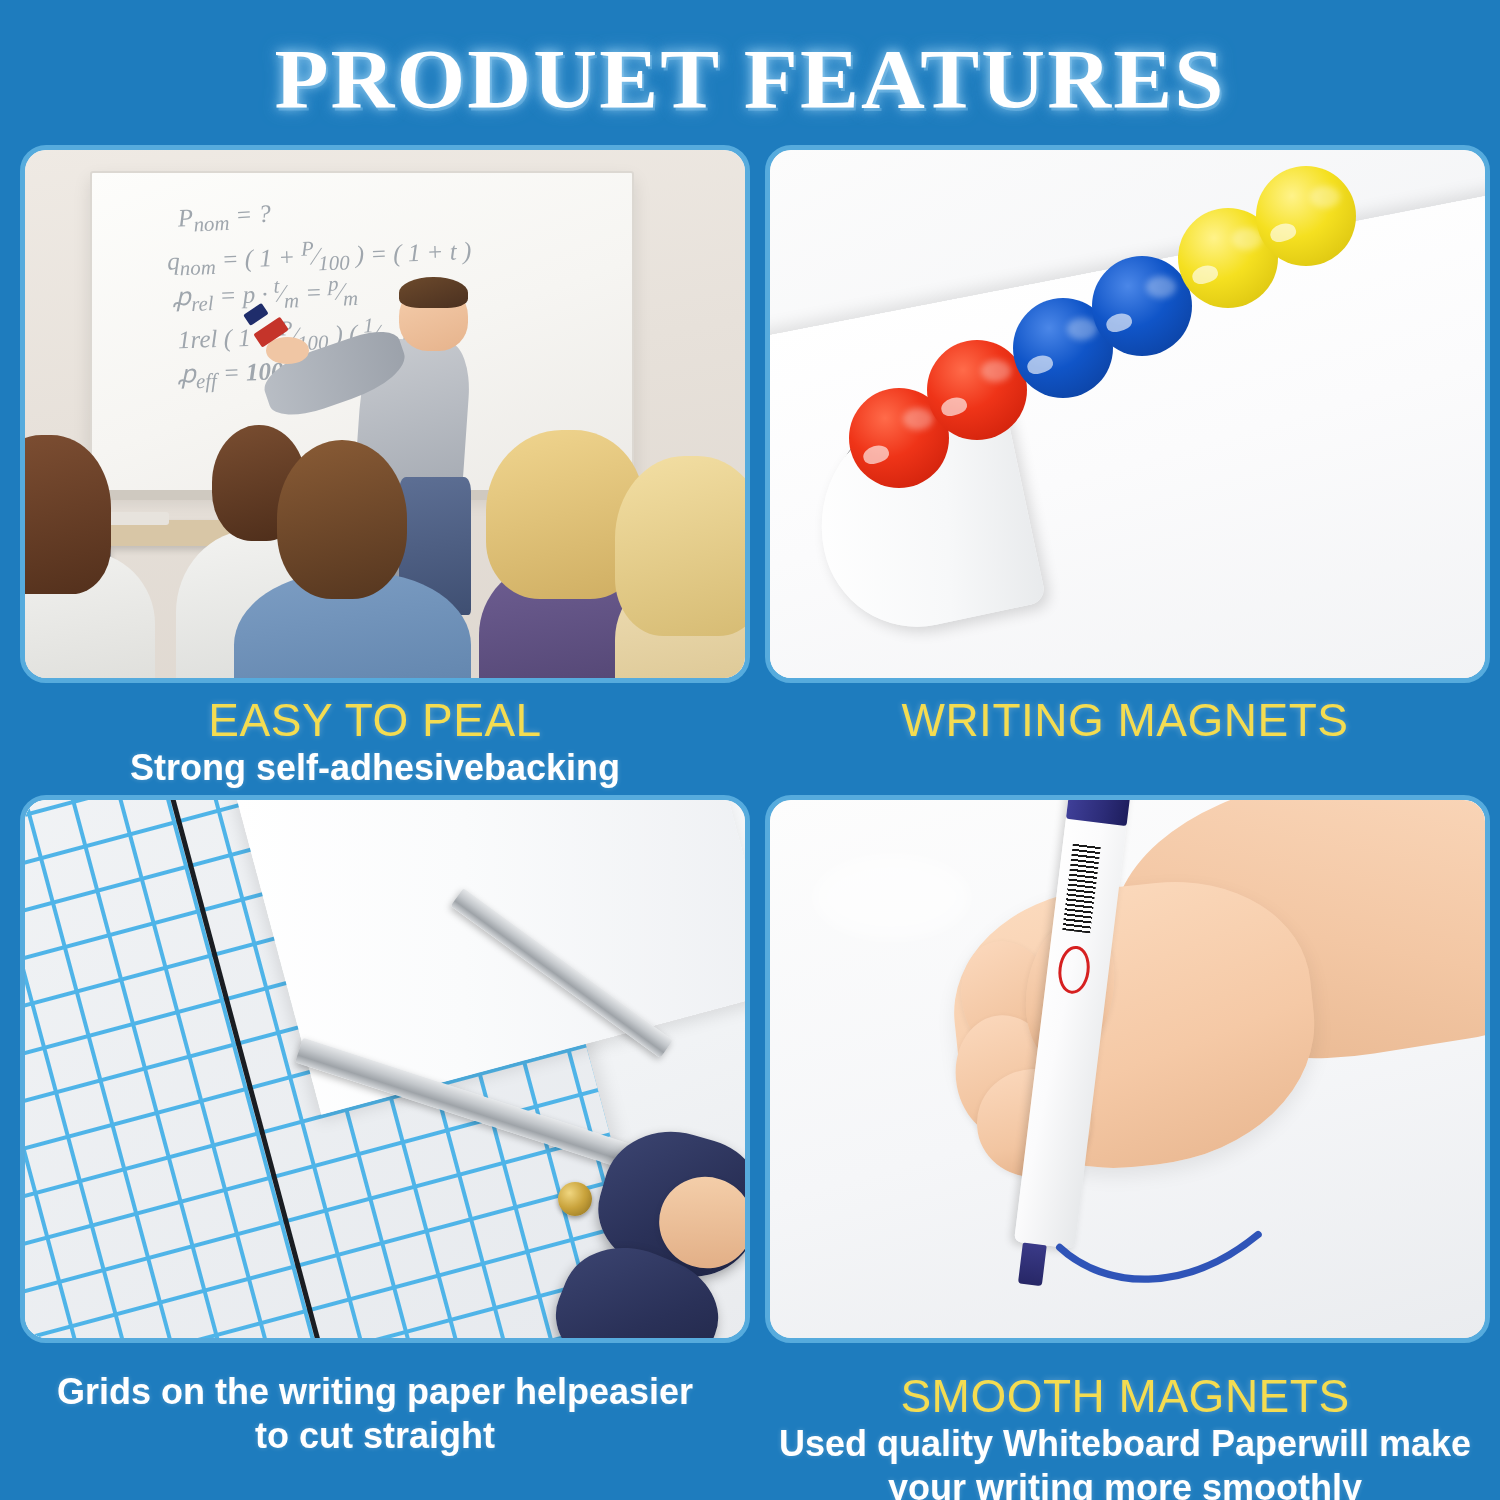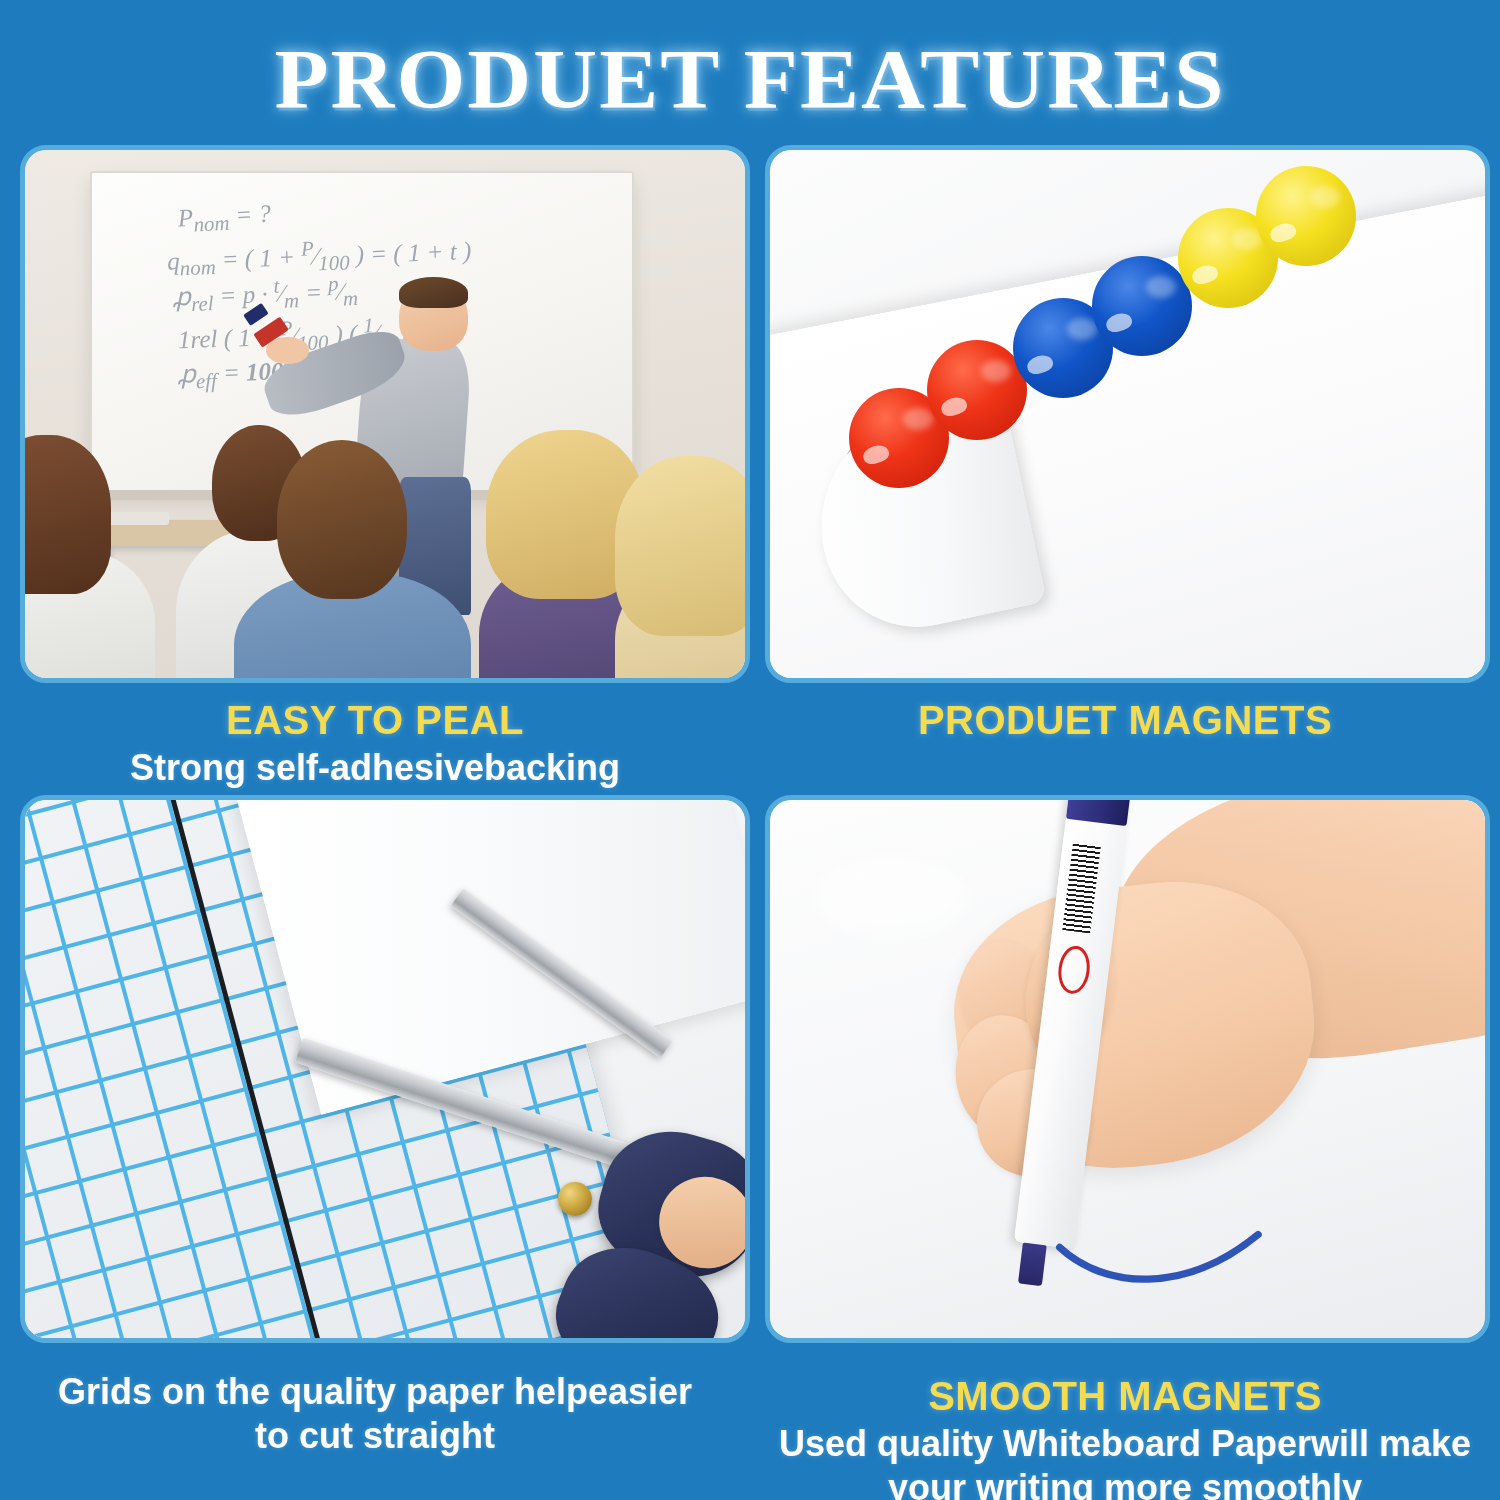--- a/index.html
+++ b/index.html
@@ -33,21 +33,21 @@
     border:5px solid #56ABDD;
     box-sizing:border-box;
     overflow:hidden;
     background:#EFEFEF;
   }
   .inner{position:absolute;left:0;top:0;right:0;bottom:0;overflow:hidden;border-radius:21px;}
 
   
   .cap{position:absolute;text-align:center;width:100%;}
   .cap .h{
-    font-size:40px;font-weight:bold;color:#F4DC51;letter-spacing:.5px;
+    font-size:46px;font-weight:normal;color:#F4DC51;letter-spacing:.5px;
     text-shadow:0 0 6px rgba(255,255,255,.30);
     white-space:nowrap;line-height:52px;
   }
   .cap .s{
     font-size:36px;color:#FFFFFF;line-height:44px;font-weight:700;
     text-shadow:0 0 5px rgba(255,255,255,.22);
   }
 
   
   .room{position:absolute;inset:0;background:linear-gradient(170deg,#efeae4 0%,#e7e1da 45%,#ded7cf 100%);}
@@ -260,21 +260,21 @@
           <div class="mag" style="left:34%;top:28%;width:14%;height:19%;background:radial-gradient(circle at 36% 30%,#4b87e8 0%,#1055c8 44%,#0b3c96 100%);"></div>
           <div class="mag" style="left:45%;top:20%;width:14%;height:19%;background:radial-gradient(circle at 36% 30%,#4b87e8 0%,#1055c8 44%,#0b3c96 100%);"></div>
           <div class="mag" style="left:57%;top:11%;width:14%;height:19%;background:radial-gradient(circle at 36% 30%,#fff38a 0%,#f5e020 44%,#d3bc0b 100%);"></div>
           <div class="mag" style="left:68%;top:3%;width:14%;height:19%;background:radial-gradient(circle at 36% 30%,#fff38a 0%,#f5e020 44%,#d3bc0b 100%);"></div>
         </div>
       </div>
     </div>
   </div>
 
   <div class="cap" style="left:750px;top:694px;width:750px;">
-    <div class="h">PRODUET MAGNETS</div>
+    <div class="h">WRITING MAGNETS</div>
   </div>
 
   <div class="cell" style="left:20px;top:795px;width:730px;height:548px;">
     <div class="photo">
       <div class="inner">
         <div class="cbg">
           <div class="gridsheet"></div>
           <div class="foldwhite"></div>
           <div class="darkedge"></div>
 
@@ -283,21 +283,21 @@
           <div class="pivot" style="left:74%;top:71%;"></div>
           <div class="handle" style="left:80%;top:62%;width:22%;height:26%;transform:rotate(16deg);"></div>
           <div class="handle" style="left:74%;top:84%;width:22%;height:24%;transform:rotate(22deg);"></div>
           <div class="finger" style="left:88%;top:70%;width:13%;height:17%;background:linear-gradient(160deg,#f6d2ae,#e0ab82);transform:rotate(18deg);"></div>
         </div>
       </div>
     </div>
   </div>
 
   <div class="cap" style="left:0;top:1370px;width:750px;">
-    <div class="s">Grids on the quality paper helpeasier</div>
+    <div class="s">Grids on the writing paper helpeasier</div>
     <div class="s">to cut straight</div>
   </div>
 
   <div class="cell" style="left:765px;top:795px;width:725px;height:548px;">
     <div class="photo">
       <div class="inner">
         <div class="hbg">
           <div class="arm"></div>
           <div class="palm"></div>
           <div class="finger" style="left:27%;top:26%;width:13%;height:23%;transform:rotate(-18deg);"></div>

